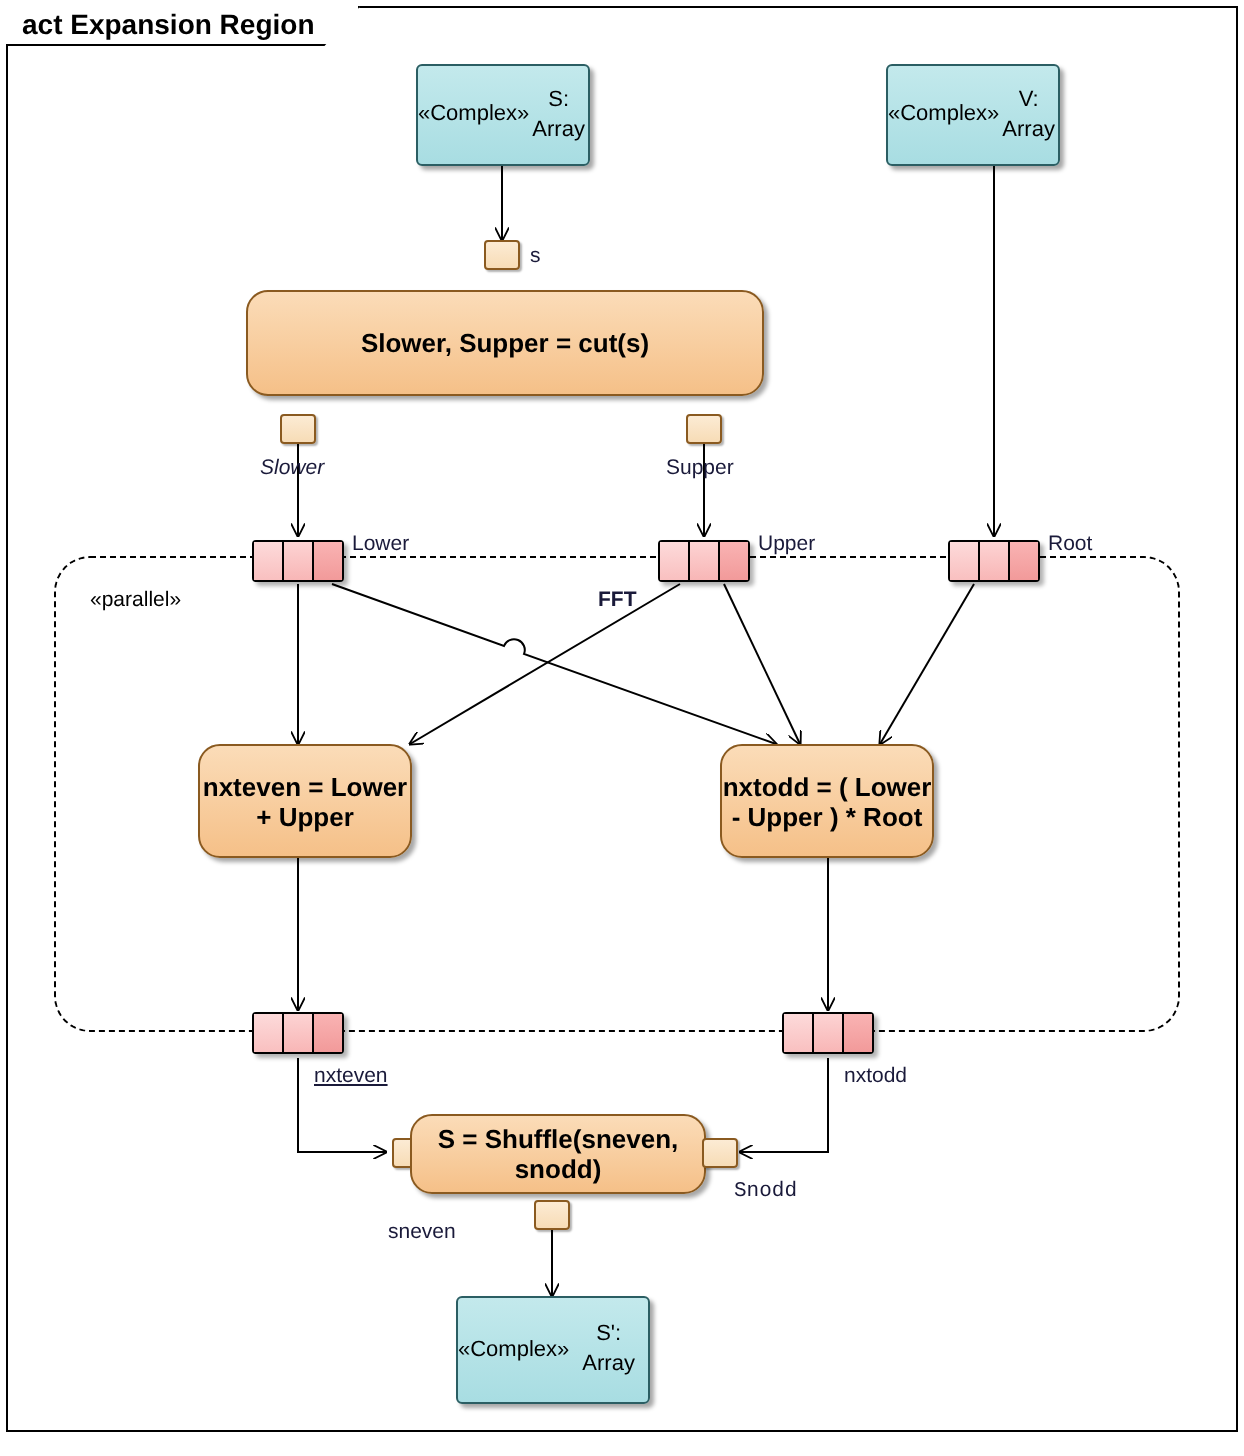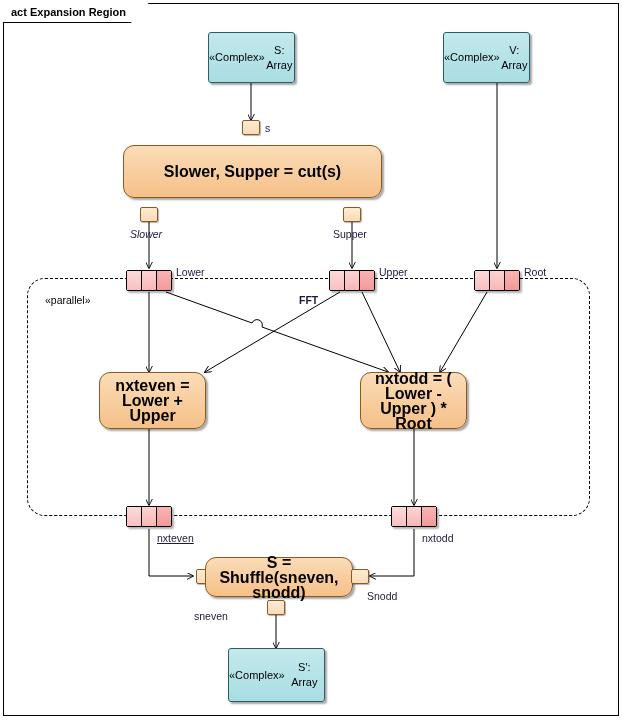--- a/index.html
+++ b/index.html
@@ -34,21 +34,21 @@
     position: absolute;
     left: 3px;
     top: 3px;
     height: 20px;
     padding: 0 22px 0 8px;
     border: 1px solid #000000;
     border-top: none;
     border-left: none;
     box-sizing: border-box;
     background: #ffffff;
-    font-size: 11px;
+    font-size: 14px;
     font-weight: bold;
     color: #000000;
     line-height: 19px;
     white-space: nowrap;
     
     -webkit-clip-path: polygon(0 0, 100% 0, calc(100% - 18px) 100%, 0 100%);
     clip-path: polygon(0 0, 100% 0, calc(100% - 18px) 100%, 0 100%);
   }
   .frame-tab-inner {
     display: block;
@@ -90,21 +90,21 @@
     position: absolute;
     box-sizing: border-box;
     border: 1px solid #8a5a20;
     border-radius: 11px;
     background: linear-gradient(180deg, #fbdcb8 0%, #f5c088 100%);
     box-shadow: 2px 2px 2px rgba(0,0,0,0.35);
     display: flex;
     align-items: center;
     justify-content: center;
     text-align: center;
-    font-size: 16px;
+    font-size: 13px;
     font-weight: bold;
     color: #000000;
     line-height: 15px;
     padding: 2px 0;
   }
 
   
   .pin {
     position: absolute;
     box-sizing: border-box;
@@ -281,21 +281,21 @@
   <div class="lbl" style="left:422px; top:532px;">nxtodd</div>
 
   <div class="pin" style="left:196px; top:569px;"></div>
   <div class="lbl" style="left:162px; top:610px;margin-left:32px;">sneven</div>
 
   <div class="action" style="left:205px; top:557px; width:148px; height:40px;text-align:center;">
     <span>S = Shuffle(sneven, snodd)</span>
   </div>
 
   <div class="pin" style="left:351px; top:569px;"></div>
-  <div class="lbl" style="left:367px; top:590px;">Snodd</div>
+  <div class="lbl" style="left:367px; top:590px;font-family:Liberation Mono, monospace;">Snodd</div>
 
   <div class="pin" style="left:267px; top:600px;"></div>
 
   <div class="objnode" style="left:228px; top:648px; width:97px; height:54px;">
     <span class="stereo">«Complex»</span>
     <span class="nm">S': Array</span>
   </div>
 
 </div>
 

